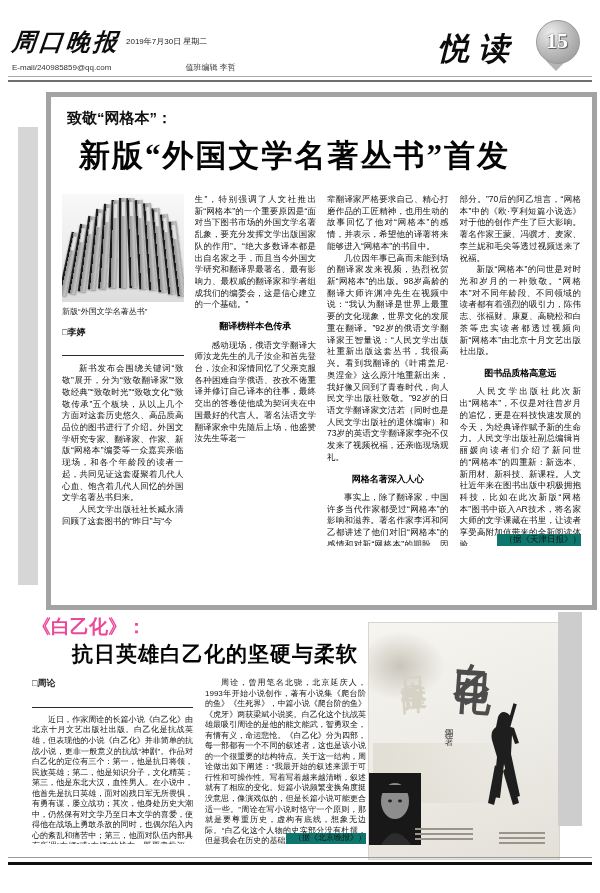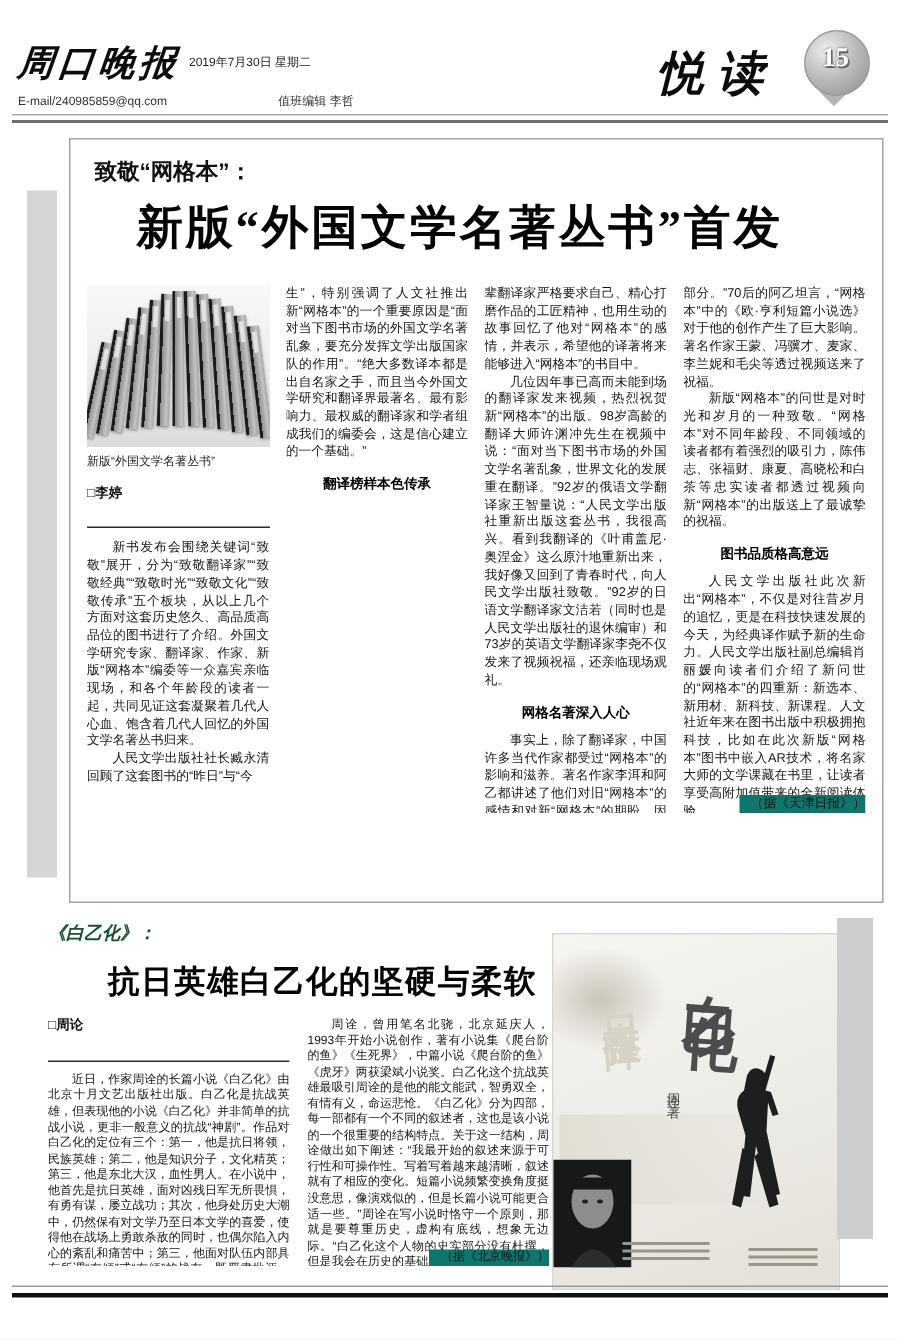--- a/index.html
+++ b/index.html
@@ -16,33 +16,33 @@
   .mast-sub .editor{margin-left:72px;}
   .section-title{position:absolute;right:74px;top:2px;font-family:"Liberation Serif",serif;
         font-size:31px;font-weight:900;font-style:italic;letter-spacing:9px;color:#0c0c0c;text-align:right;}
   .page-badge{position:absolute;right:12px;top:-6px;width:44px;height:56px;}
   .badge-circle{position:absolute;top:0;left:0;width:42px;height:42px;border-radius:50%;
         background:radial-gradient(circle at 34% 30%,#efefef 0%,#bdbdbd 45%,#8d8d8d 100%);
         border:1px solid #9a9a9a;}
   .badge-tail{position:absolute;left:13px;top:34px;width:14px;height:14px;background:#b5b5b5;
         transform:rotate(45deg);z-index:0;}
   .badge-num{position:absolute;top:8px;left:0;width:42px;text-align:center;z-index:2;
-        font-family:"Liberation Serif",serif;font-size:18px;font-weight:700;color:#fefefe;
+        font-family:"Liberation Serif",serif;font-size:22px;font-weight:700;color:#fefefe;
         text-shadow:0 0 2px #555,1px 1px 0 #666;}
   .header-rule{position:absolute;top:76px;left:8px;right:8px;height:3px;
         border-top:1px solid #aaa;border-bottom:2px solid #6e6e6e;}
 
   
   .leftbar{position:absolute;left:18px;top:127px;width:20px;height:458px;background:#d6d6d6;}
 
   
   .article1{position:absolute;left:46px;top:92px;width:541px;height:508px;
-        border:1px solid #a3a3a3;background:#fff;}
+        border:5px solid #a3a3a3;background:#fff;}
   .a1-kicker{margin:12px 0 0 16px;font-size:15px;font-weight:700;color:#111;}
-  .a1-headline{margin:7px 0 0 44px;font-family:"Liberation Serif",serif;
+  .a1-headline{margin:7px 0 0 28px;font-family:"Liberation Serif",serif;
         font-size:31px;font-weight:900;letter-spacing:2px;color:#050505;}
   .cols{display:flex;gap:11px;margin:17px 11px 0 11px;}
   .col{flex:1;position:relative;height:352px;overflow:hidden;font-size:8.5px;
         line-height:1.38;text-align:justify;color:#141414;}
   .col p{margin:0;text-indent:2em;}
   .col p.noindent{text-indent:0;}
   .subhead{text-align:center;font-weight:700;font-size:9px;margin:9px 0 7px;color:#000;}
   .byline{font-size:9px;font-weight:700;padding-bottom:17px;border-bottom:1.5px solid #2a2a2a;
         margin-bottom:7px;}
   .caption{font-size:8px;color:#222;margin:4px 0 9px;text-align:left;}
@@ -64,21 +64,21 @@
   .spine:nth-child(7){left:57px;height:90px;bottom:14px;transform:rotate(0deg);}
   .spine:nth-child(8){left:66px;height:90px;bottom:14px;transform:rotate(-2deg);}
   .spine:nth-child(9){left:75px;height:89px;bottom:13px;transform:rotate(-3deg);}
   .spine:nth-child(10){left:84px;height:87px;bottom:12px;transform:rotate(-4deg);}
   .spine:nth-child(11){left:93px;height:84px;bottom:10px;transform:rotate(-5deg);}
   .spine:nth-child(12){left:102px;height:80px;bottom:8px;transform:rotate(-6deg);}
   .spine:nth-child(13){left:111px;height:75px;bottom:6px;transform:rotate(-7deg);}
 
   
   .article2{position:absolute;left:30px;top:612px;width:552px;height:246px;}
-  .a2-kicker{position:absolute;left:2px;top:2px;font-size:12px;font-weight:700;color:#14532d;font-style:italic;}
+  .a2-kicker{position:absolute;left:2px;top:2px;font-size:19px;font-weight:700;color:#ec4899;}
   .a2-headline{position:absolute;left:42px;top:28px;font-family:"Liberation Serif",serif;
         font-size:21px;font-weight:900;letter-spacing:1px;color:#050505;}
   .b-body{position:absolute;left:2px;top:66px;width:334px;display:flex;gap:12px;}
   .b-col{flex:1;position:relative;height:166px;overflow:hidden;font-size:8px;
         line-height:1.32;text-align:justify;color:#141414;}
   .b-col p{margin:0;text-indent:2em;}
   .b-col .credit{font-size:8px;margin-top:24px;}
 
   
   .cover{position:absolute;left:338px;top:10px;width:190px;height:236px;
@@ -157,32 +157,33 @@
         </div>
         <div class="caption">新版“外国文学名著丛书”</div>
         <div class="byline">□李婷</div>
         <p>新书发布会围绕关键词“致敬”展开，分为“致敬翻译家”“致敬经典”“致敬时光”“致敬文化”“致敬传承”五个板块，从以上几个方面对这套历史悠久、高品质高品位的图书进行了介绍。外国文学研究专家、翻译家、作家、新版“网格本”编委等一众嘉宾亲临现场，和各个年龄段的读者一起，共同见证这套凝聚着几代人心血、饱含着几代人回忆的外国文学名著丛书归来。</p>
         <p>人民文学出版社社长臧永清回顾了这套图书的“昨日”与“今</p>
       </div>
 
       <div class="col">
         <p class="noindent">生”，特别强调了人文社推出新“网格本”的一个重要原因是“面对当下图书市场的外国文学名著乱象，要充分发挥文学出版国家队的作用”。“绝大多数译本都是出自名家之手，而且当今外国文学研究和翻译界最著名、最有影响力、最权威的翻译家和学者组成我们的编委会，这是信心建立的一个基础。”</p>
         <div class="subhead">翻译榜样本色传承</div>
+        <p>感动现场，俄语文学翻译大师汝龙先生的儿子汝企和首先登台，汝企和深情回忆了父亲克服各种困难自学俄语、孜孜不倦重译并修订自己译本的往事，最终交出的答卷使他成为契诃夫在中国最好的代言人。著名法语文学翻译家余中先随后上场，他盛赞汝先生等老一</p>
       </div>
 
       <div class="col">
         <p class="noindent">辈翻译家严格要求自己、精心打磨作品的工匠精神，也用生动的故事回忆了他对“网格本”的感情，并表示，希望他的译著将来能够进入“网格本”的书目中。</p>
-        <p>几位因年事已高而未能到场的翻译家发来视频，热烈祝贺新“网格本”的出版。98岁高龄的翻译大师许渊冲先生在视频中说：“面对当下图书市场的外国文学名著乱象，世界文化的发展重在翻译。”92岁的俄语文学翻译家王智量说：“人民文学出版社重新出版这套丛书，我很高兴。看到我翻译的《叶甫盖尼·奥涅金》这么原汁地重新出来，我好像又回到了青春时代，向人民文学出版社致敬。”92岁的日语文学翻译家文洁若（同时也是人民文学出版社的退休编审）和73岁的英语文学翻译家李尧不仅发来了视频祝福，还亲临现场观礼。</p>
+        <p>几位因年事已高而未能到场的翻译家发来视频，热烈祝贺新“网格本”的出版。98岁高龄的翻译大师许渊冲先生在视频中说：“我认为翻译是世界上最重要的文化现象，世界文化的发展重在翻译。”92岁的俄语文学翻译家王智量说：“人民文学出版社重新出版这套丛书，我很高兴。看到我翻译的《叶甫盖尼·奥涅金》这么原汁地重新出来，我好像又回到了青春时代，向人民文学出版社致敬。”92岁的日语文学翻译家文洁若（同时也是人民文学出版社的退休编审）和73岁的英语文学翻译家李尧不仅发来了视频祝福，还亲临现场观礼。</p>
         <div class="subhead">网格名著深入人心</div>
         <p>事实上，除了翻译家，中国许多当代作家都受过“网格本”的影响和滋养。著名作家李洱和阿乙都讲述了他们对旧“网格本”的感情和对新“网格本”的期盼，因为这些作品不仅伴随了他们的成长，还深深影响了他们的文学创作。60后的李洱表示：“某种意义上，我不把这套书看成外国文学，我把它看成中国文学的一部分，我们血液中的一</p>
       </div>
 
       <div class="col">
         <p class="noindent">部分。”70后的阿乙坦言，“网格本”中的《欧·亨利短篇小说选》对于他的创作产生了巨大影响。著名作家王蒙、冯骥才、麦家、李兰妮和毛尖等透过视频送来了祝福。</p>
-        <p>新版“网格本”的问世是对时光和岁月的一种致敬。“网格本”对不同年龄段、不同领域的读者都有着强烈的吸引力，陈伟志、张福财、康夏、高晓松和白茶等忠实读者都透过视频向新“网格本”的出版送上了最诚挚的祝福。</p>
+        <p>新版“网格本”的问世是对时光和岁月的一种致敬。“网格本”对不同年龄段、不同领域的读者都有着强烈的吸引力，陈伟志、张福财、康夏、高晓松和白茶等忠实读者都透过视频向新“网格本”由北京十月文艺出版社出版。</p>
         <div class="subhead">图书品质格高意远</div>
         <p>人民文学出版社此次新出“网格本”，不仅是对往昔岁月的追忆，更是在科技快速发展的今天，为经典译作赋予新的生命力。人民文学出版社副总编辑肖丽媛向读者们介绍了新问世的“网格本”的四重新：新选本、新用材、新科技、新课程。人文社近年来在图书出版中积极拥抱科技，比如在此次新版“网格本”图书中嵌入AR技术，将名家大师的文学课藏在书里，让读者享受高附加值带来的全新阅读体验。</p>
 
         <div class="credit">（据《天津日报》）</div>
       </div>
 
     </div>
   </div>
 
   <div class="article2">

